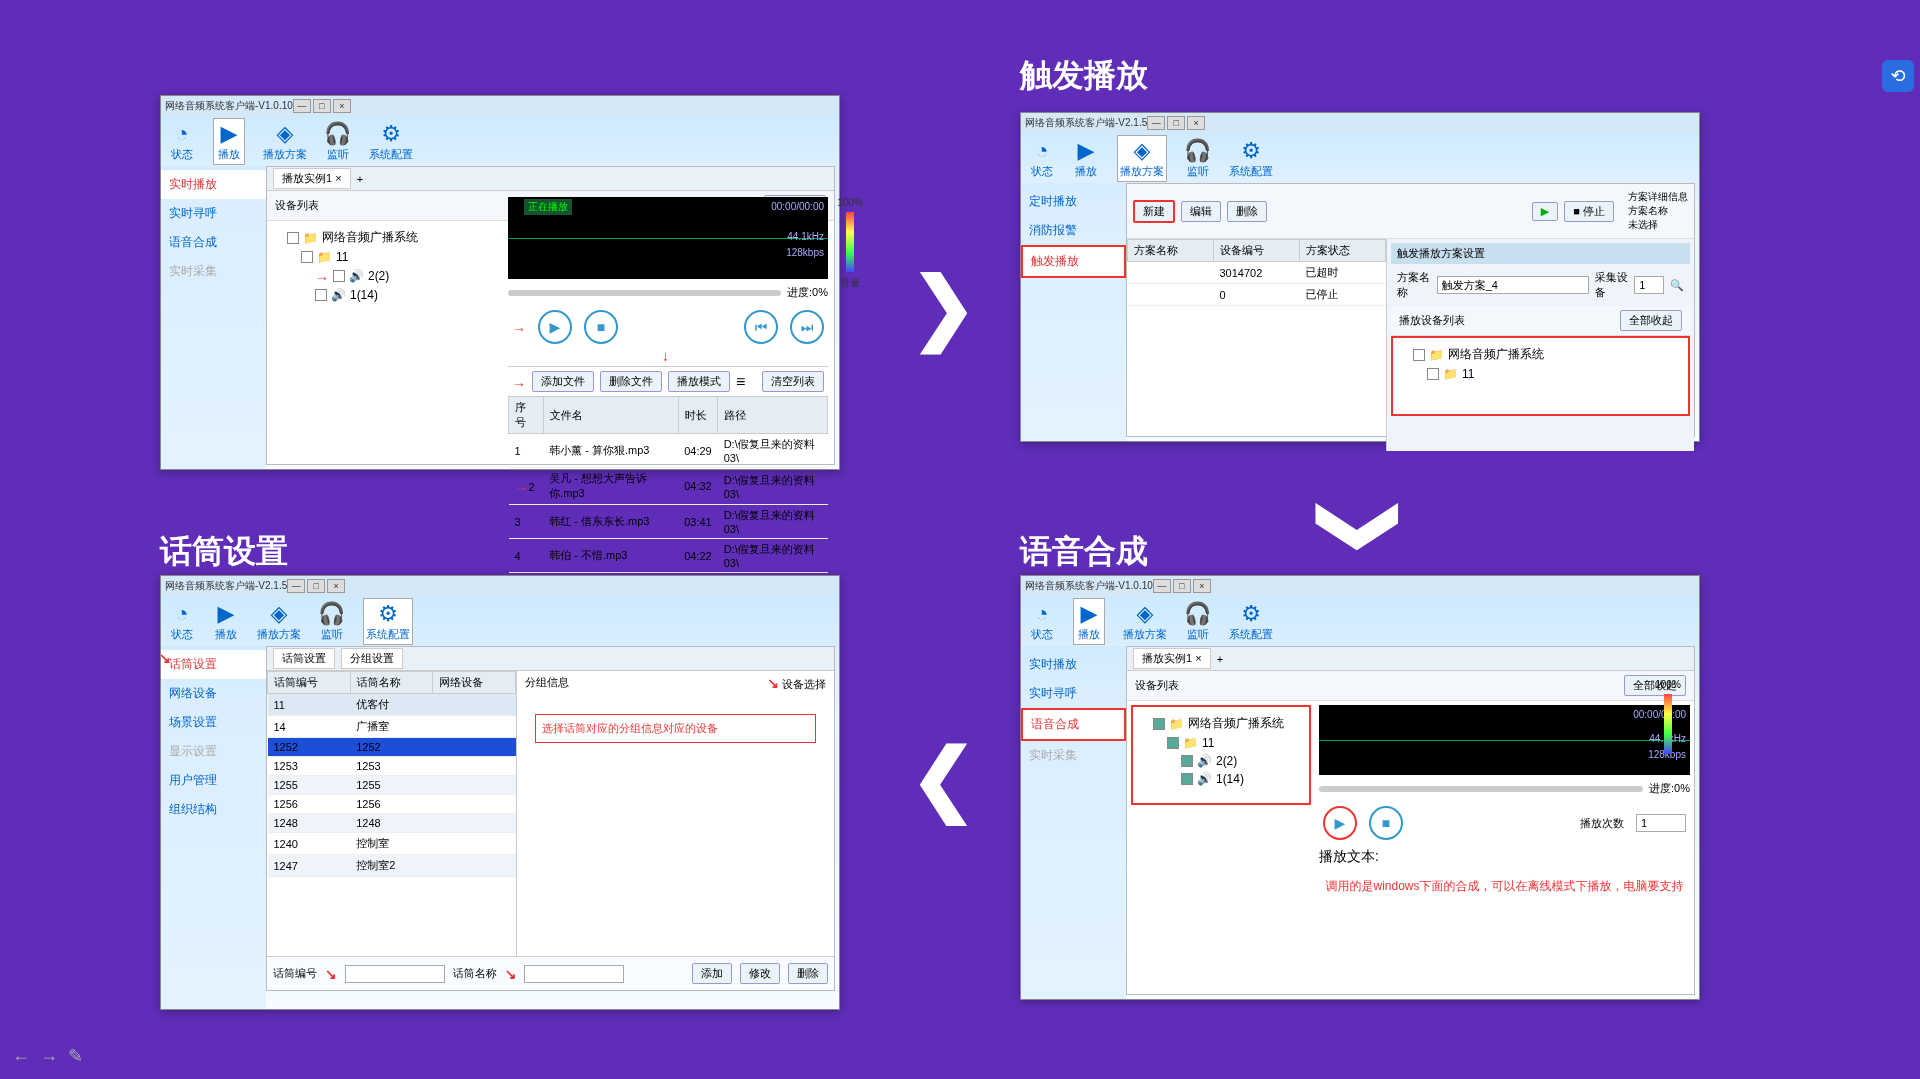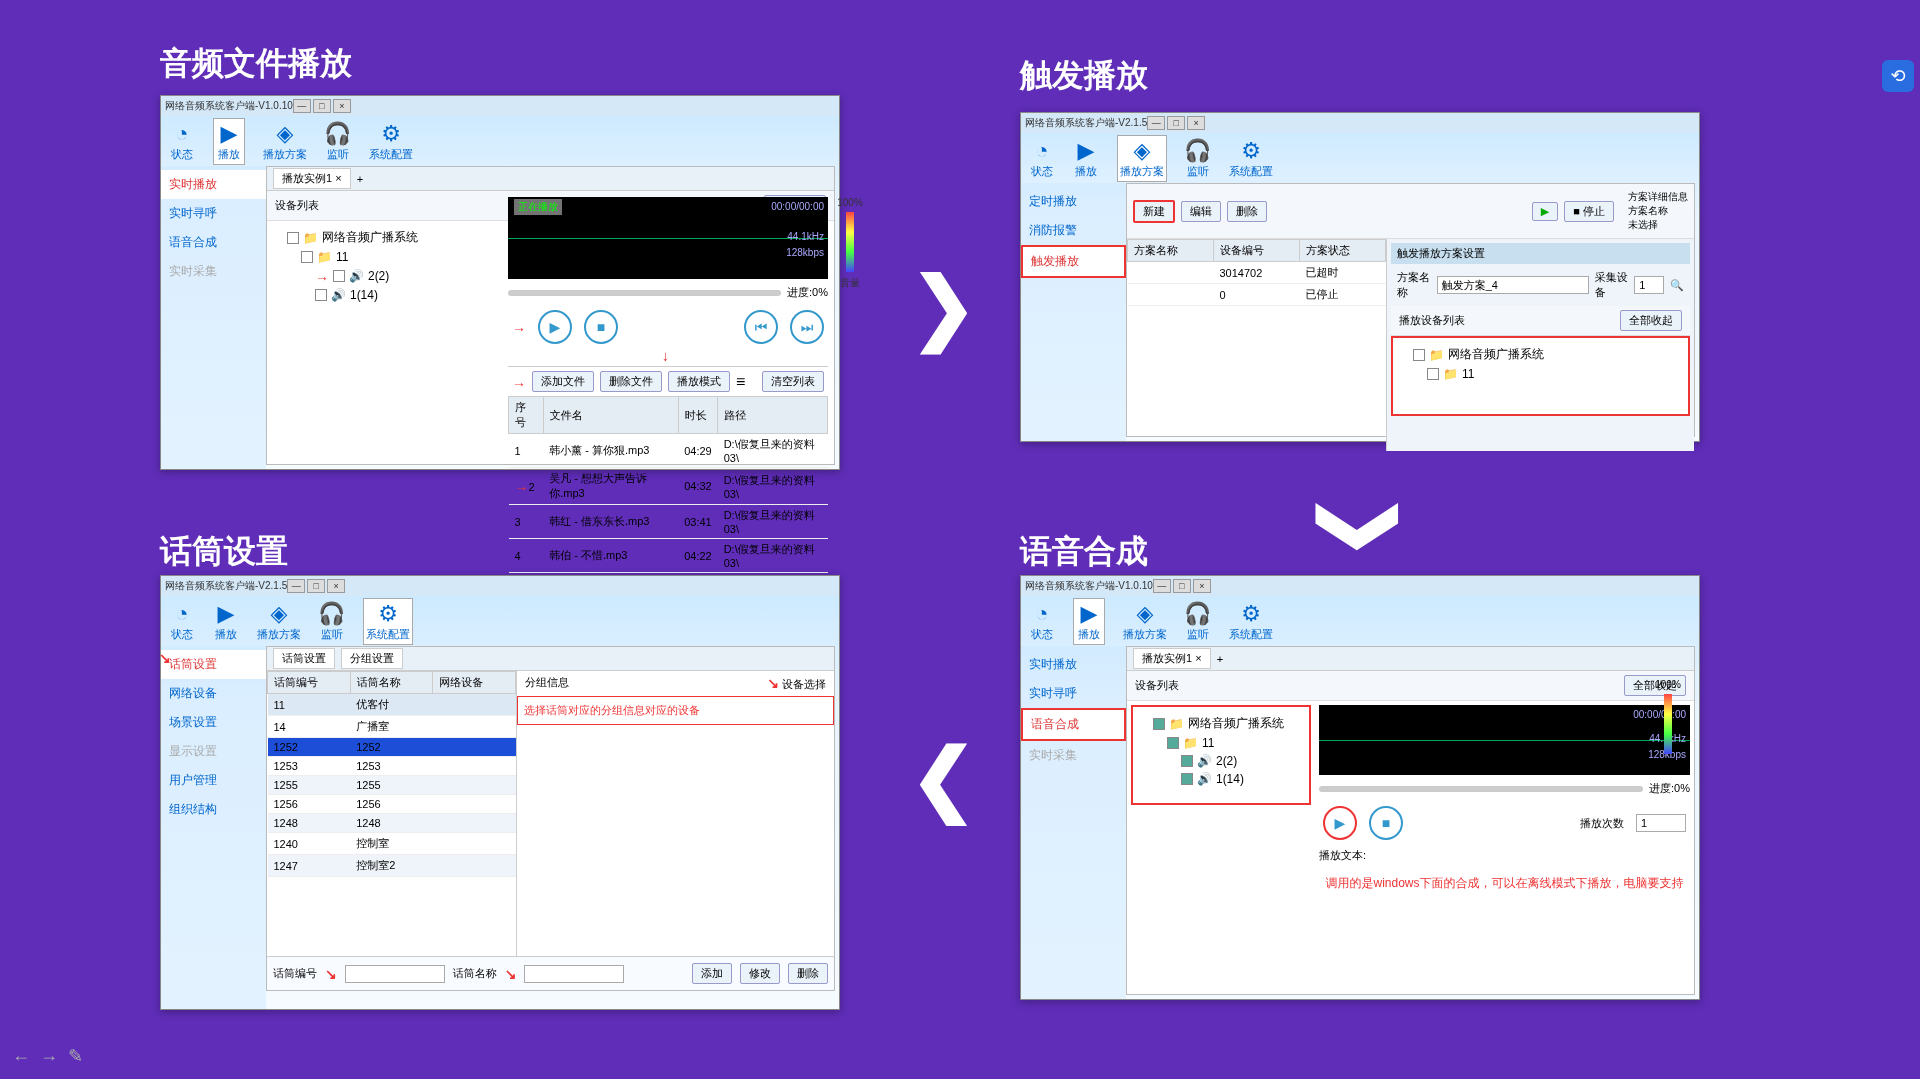--- a/index.html
+++ b/index.html
@@ -39,45 +39,44 @@
 .tree-item{padding:2px 0 2px 14px;display:flex;align-items:center;gap:4px}
 .tree-indent1{padding-left:28px}
 .tree-indent2{padding-left:42px}
 .chk{width:12px;height:12px;border:1px solid #888;display:inline-block}
 .chk-on{background:#5a9}
 .folder-ic{color:#e8a030}
 .spk-ic{color:#05a}
 .red-arrow{color:#e33;font-size:14px;font-weight:bold}
 .player-area{position:absolute;right:6px;top:30px;width:320px}
 .wav-display{width:100%;height:82px;background:#000;position:relative}
-.wav-label{position:absolute;left:6px;top:2px;color:#0f0;font-size:10px;background:#737373;padding:1px 4px}
+.wav-label{position:absolute;left:16px;top:2px;color:#0f0;font-size:10px;background:#14532d;padding:1px 4px}
 .wav-line{position:absolute;left:0;right:0;top:50%;height:1px;background:#0a5}
 .time-display{position:absolute;right:4px;top:4px;color:#aaf;font-size:10px}
 .info-right{position:absolute;right:-40px;top:0;width:36px;font-size:10px;color:#333;text-align:center}
 .volbar{width:8px;height:60px;background:linear-gradient(#f44,#ff4,#4f4,#44f);margin:4px auto}
 .progress-row{display:flex;align-items:center;margin:6px 0;gap:6px;font-size:11px}
 .prog-track{flex:1;height:6px;background:#ccc;border-radius:3px}
 .ctrl-row{display:flex;gap:12px;align-items:center;justify-content:flex-start;padding:4px}
 .ctrl-btn{width:34px;height:34px;border:2px solid #39c;border-radius:50%;display:flex;align-items:center;justify-content:center;color:#39c;font-size:14px;cursor:pointer;background:#fff}
 .file-toolbar{display:flex;gap:6px;padding:4px;align-items:center;border-top:1px solid #ccc}
 .tbl{width:100%;font-size:11px;border-collapse:collapse}
 .tbl th{background:#e4ecf4;padding:3px 6px;border:1px solid #ccc;text-align:left;font-weight:normal}
 .tbl td{padding:3px 6px;border-bottom:1px solid #eee}
 .red-box{border:2px solid #e33}
-.red-text-box{border:1px solid #e33;padding:6px;color:#e33;font-size:11px;margin:0}
+.red-text-box{border:1px solid #e33;padding:6px;color:#e33;font-size:11px;margin:18px}
 .input-sm{border:1px solid #aaa;padding:2px 4px;font-size:11px;width:100px}
 .footer-bar{position:absolute;bottom:0;left:0;right:0;height:18px;background:#5a8acc;color:#fff;font-size:10px;display:flex;align-items:center;padding:0 8px;gap:20px}
 .logo-corner{position:absolute;right:6px;top:60px;width:32px;height:32px;background:#2a6de0;border-radius:6px;display:flex;align-items:center;justify-content:center;color:#fff;font-size:18px}
 .nav-arrows{position:absolute;left:12px;bottom:12px;display:flex;gap:10px;color:#aaa;font-size:18px}
 </style>
 </head>
 <body>
 
 <div class="slide">
-<div class="section-title title-1">音频文件播放</div>
 <div class="section-title title-2">触发播放</div>
 <div class="section-title title-3">话筒设置</div>
 <div class="section-title title-4">语音合成</div>
 
 <div class="logo-corner">⟲</div>
 
 <div class="arrow arrow-right">❯</div>
 <div class="arrow arrow-down">❯</div>
 <div class="arrow arrow-left">❯</div>
 
@@ -539,21 +538,21 @@
               <div class="prog-track"></div>
               <span>进度:0%</span>
             </div>
     <div class="ctrl-row">
      <div class="ctrl-btn red-box">▶</div>
      <div class="ctrl-btn">■</div>
      <div style="flex:1"></div>
      <span style="font-size:11px">播放次数</span>
      <input class="input-sm" style="width: 50px;" value="1">
     </div>
-    <div style="font-size:11px;padding:4px 0">播放文本:</div>
+    <div style="font-size:14px;padding:4px 0">播放文本:</div>
     <div style="color:#e33;font-size:12px;text-align:center;padding:8px 4px">调用的是windows下面的合成，可以在离线模式下播放，电脑要支持</div>
    </div>
   </div>
  </div>
 </div>
 
 <div class="nav-arrows">
  <span>←</span>
  <span>→</span>
  <span>✎</span>

